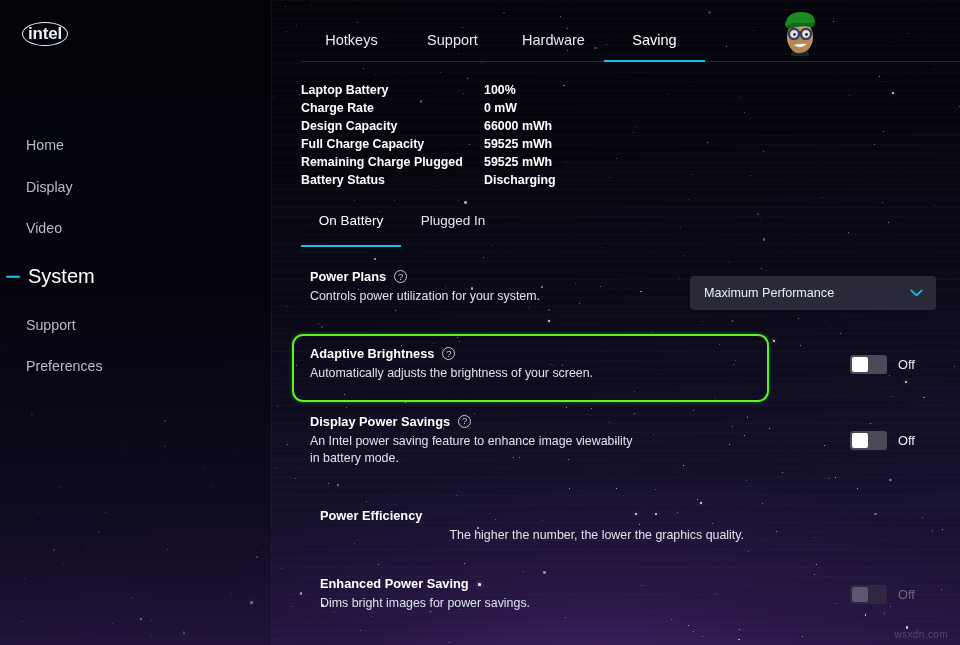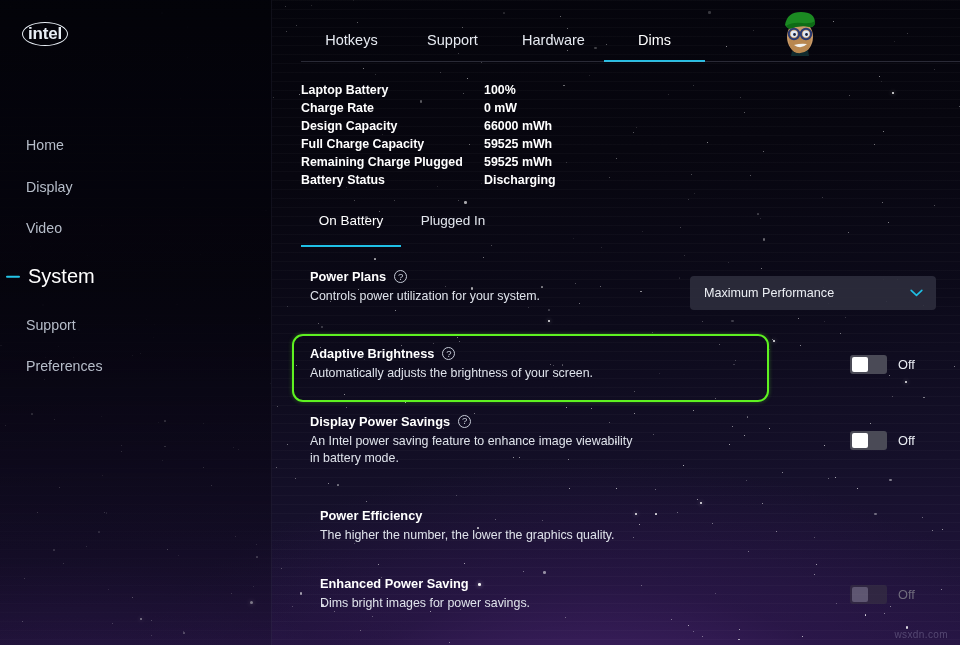--- a/index.html
+++ b/index.html
@@ -580,21 +580,21 @@
         <div class="tab tab-0">
           <span>Hotkeys</span>
         </div>
         <div class="tab tab-1">
           <span>Support</span>
         </div>
         <div class="tab tab-2">
           <span>Hardware</span>
         </div>
         <div class="tab tab-3 active">
-          <span>Dims</span>
+          <span>Saving</span>
           <span class="tab-underline"></span>
         </div>
       </div>
       <div id="tab-rule"></div>
 
       <div id="avatar">
         <svg width="52" height="52" viewBox="0 0 52 52">
           <ellipse cx="26" cy="31" rx="13" ry="16" fill="#c89a68"></ellipse>
           <path d="M16 30 q-3 10 4 16 q8 5 14 -2 q4 -7 2 -14 z" fill="#b8874f"></path>
           <path d="M11 19 q2 -13 16 -13 q14 0 14 11 q-1 5 -6 4 q-8 -3 -16 1 q-5 2 -8 -3z" fill="#1b8a22"></path>
@@ -684,26 +684,26 @@
         <div class="row-desc">An Intel power saving feature to enhance image viewability in battery mode.</div>
       </div>
       <div class="toggle-wrap">
         <div class="toggle">
           <span class="knob"></span>
         </div>
         <span class="toggle-label">Off</span>
       </div>
     </div>
 
-    <div class="row" style="margin-top:32px; height:46px; padding-left:48px;">
+    <div class="row" style="margin-top:32px; height:46px; padding-left:48px;text-align:right;">
       <div class="row-text">
         <div class="row-title-line">
           <span class="row-title">Power Efficiency</span>
         </div>
-        <div class="row-desc" style="max-width:400px;">The higher the number, the lower the graphics quality.</div>
+        <div class="row-desc" style="max-width:400px;margin-left:24px;">The higher the number, the lower the graphics quality.</div>
       </div>
     </div>
 
     <div class="row disabled" style="margin-top:22px; height:46px; padding-left:48px;">
       <div class="row-text">
         <div class="row-title-line">
           <span class="row-title" style="color:#ffffff;">Enhanced Power Saving</span>
         </div>
         <div class="row-desc">Dims bright images for power savings.</div>
       </div>

